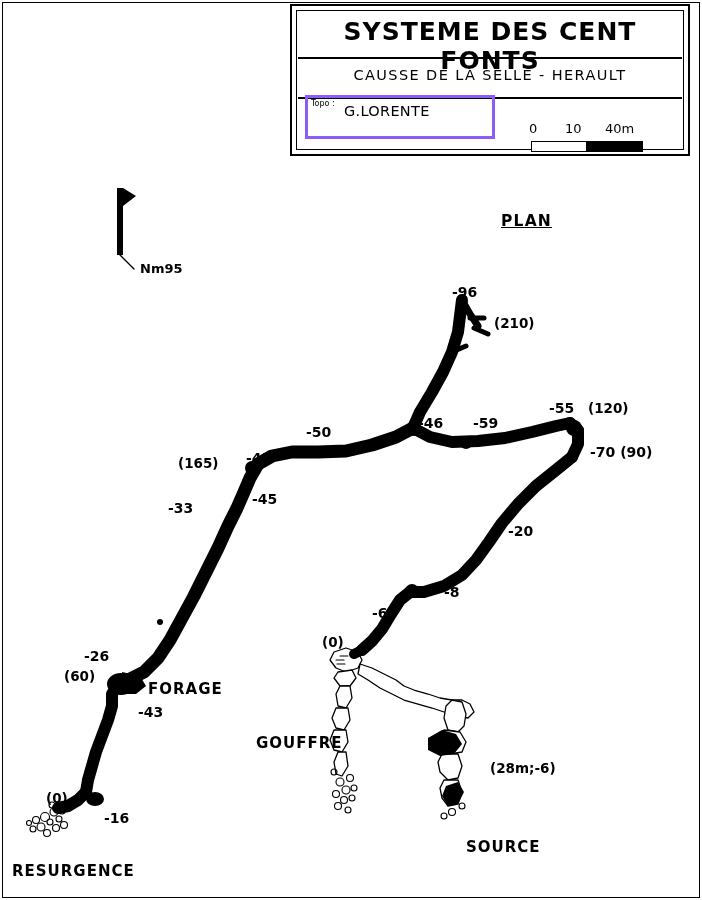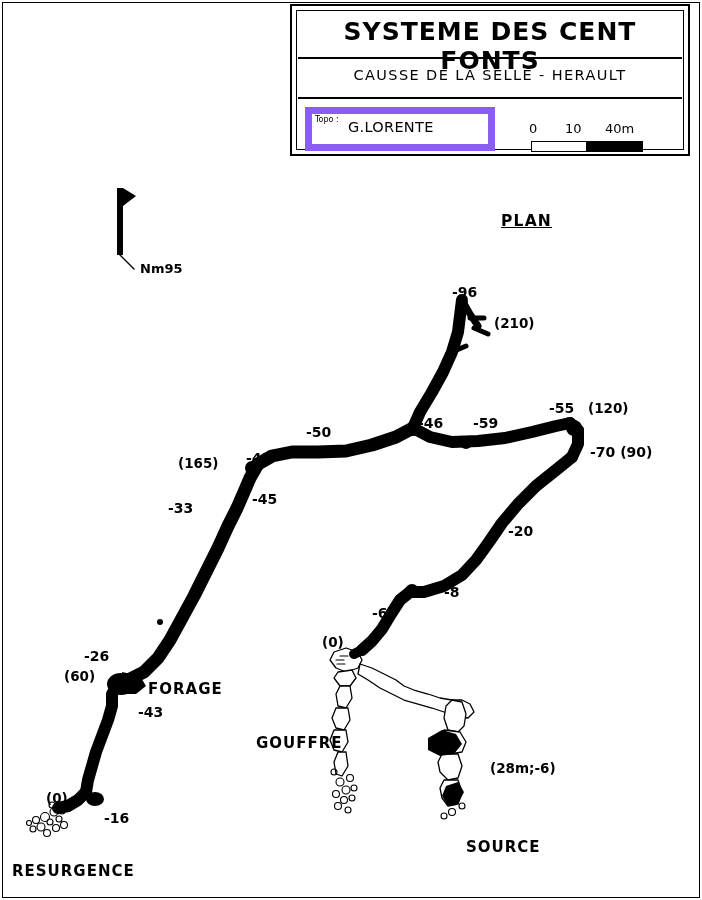--- a/index.html
+++ b/index.html
@@ -83,24 +83,24 @@
     position: absolute;
     left: 1px;
     top: 86px;
     width: calc(100% - 2px);
     height: 2px;
     background: #000;
   }
   .topo-box {
     position: absolute;
     left: 8px;
-    top: 96px;
+    top: 84px;
     width: 190px;
     height: 44px;
-    border: 7px solid #8b5cf6;
+    border: 3px solid #8b5cf6;
     box-sizing: border-box;
     text-decoration: underline;
   }
   .topo-label {
     position: absolute;
     left: 3px;
     top: 1px;
     font-size: 8px;
     font-family: "DejaVu Sans", sans-serif;
     color: #000;

